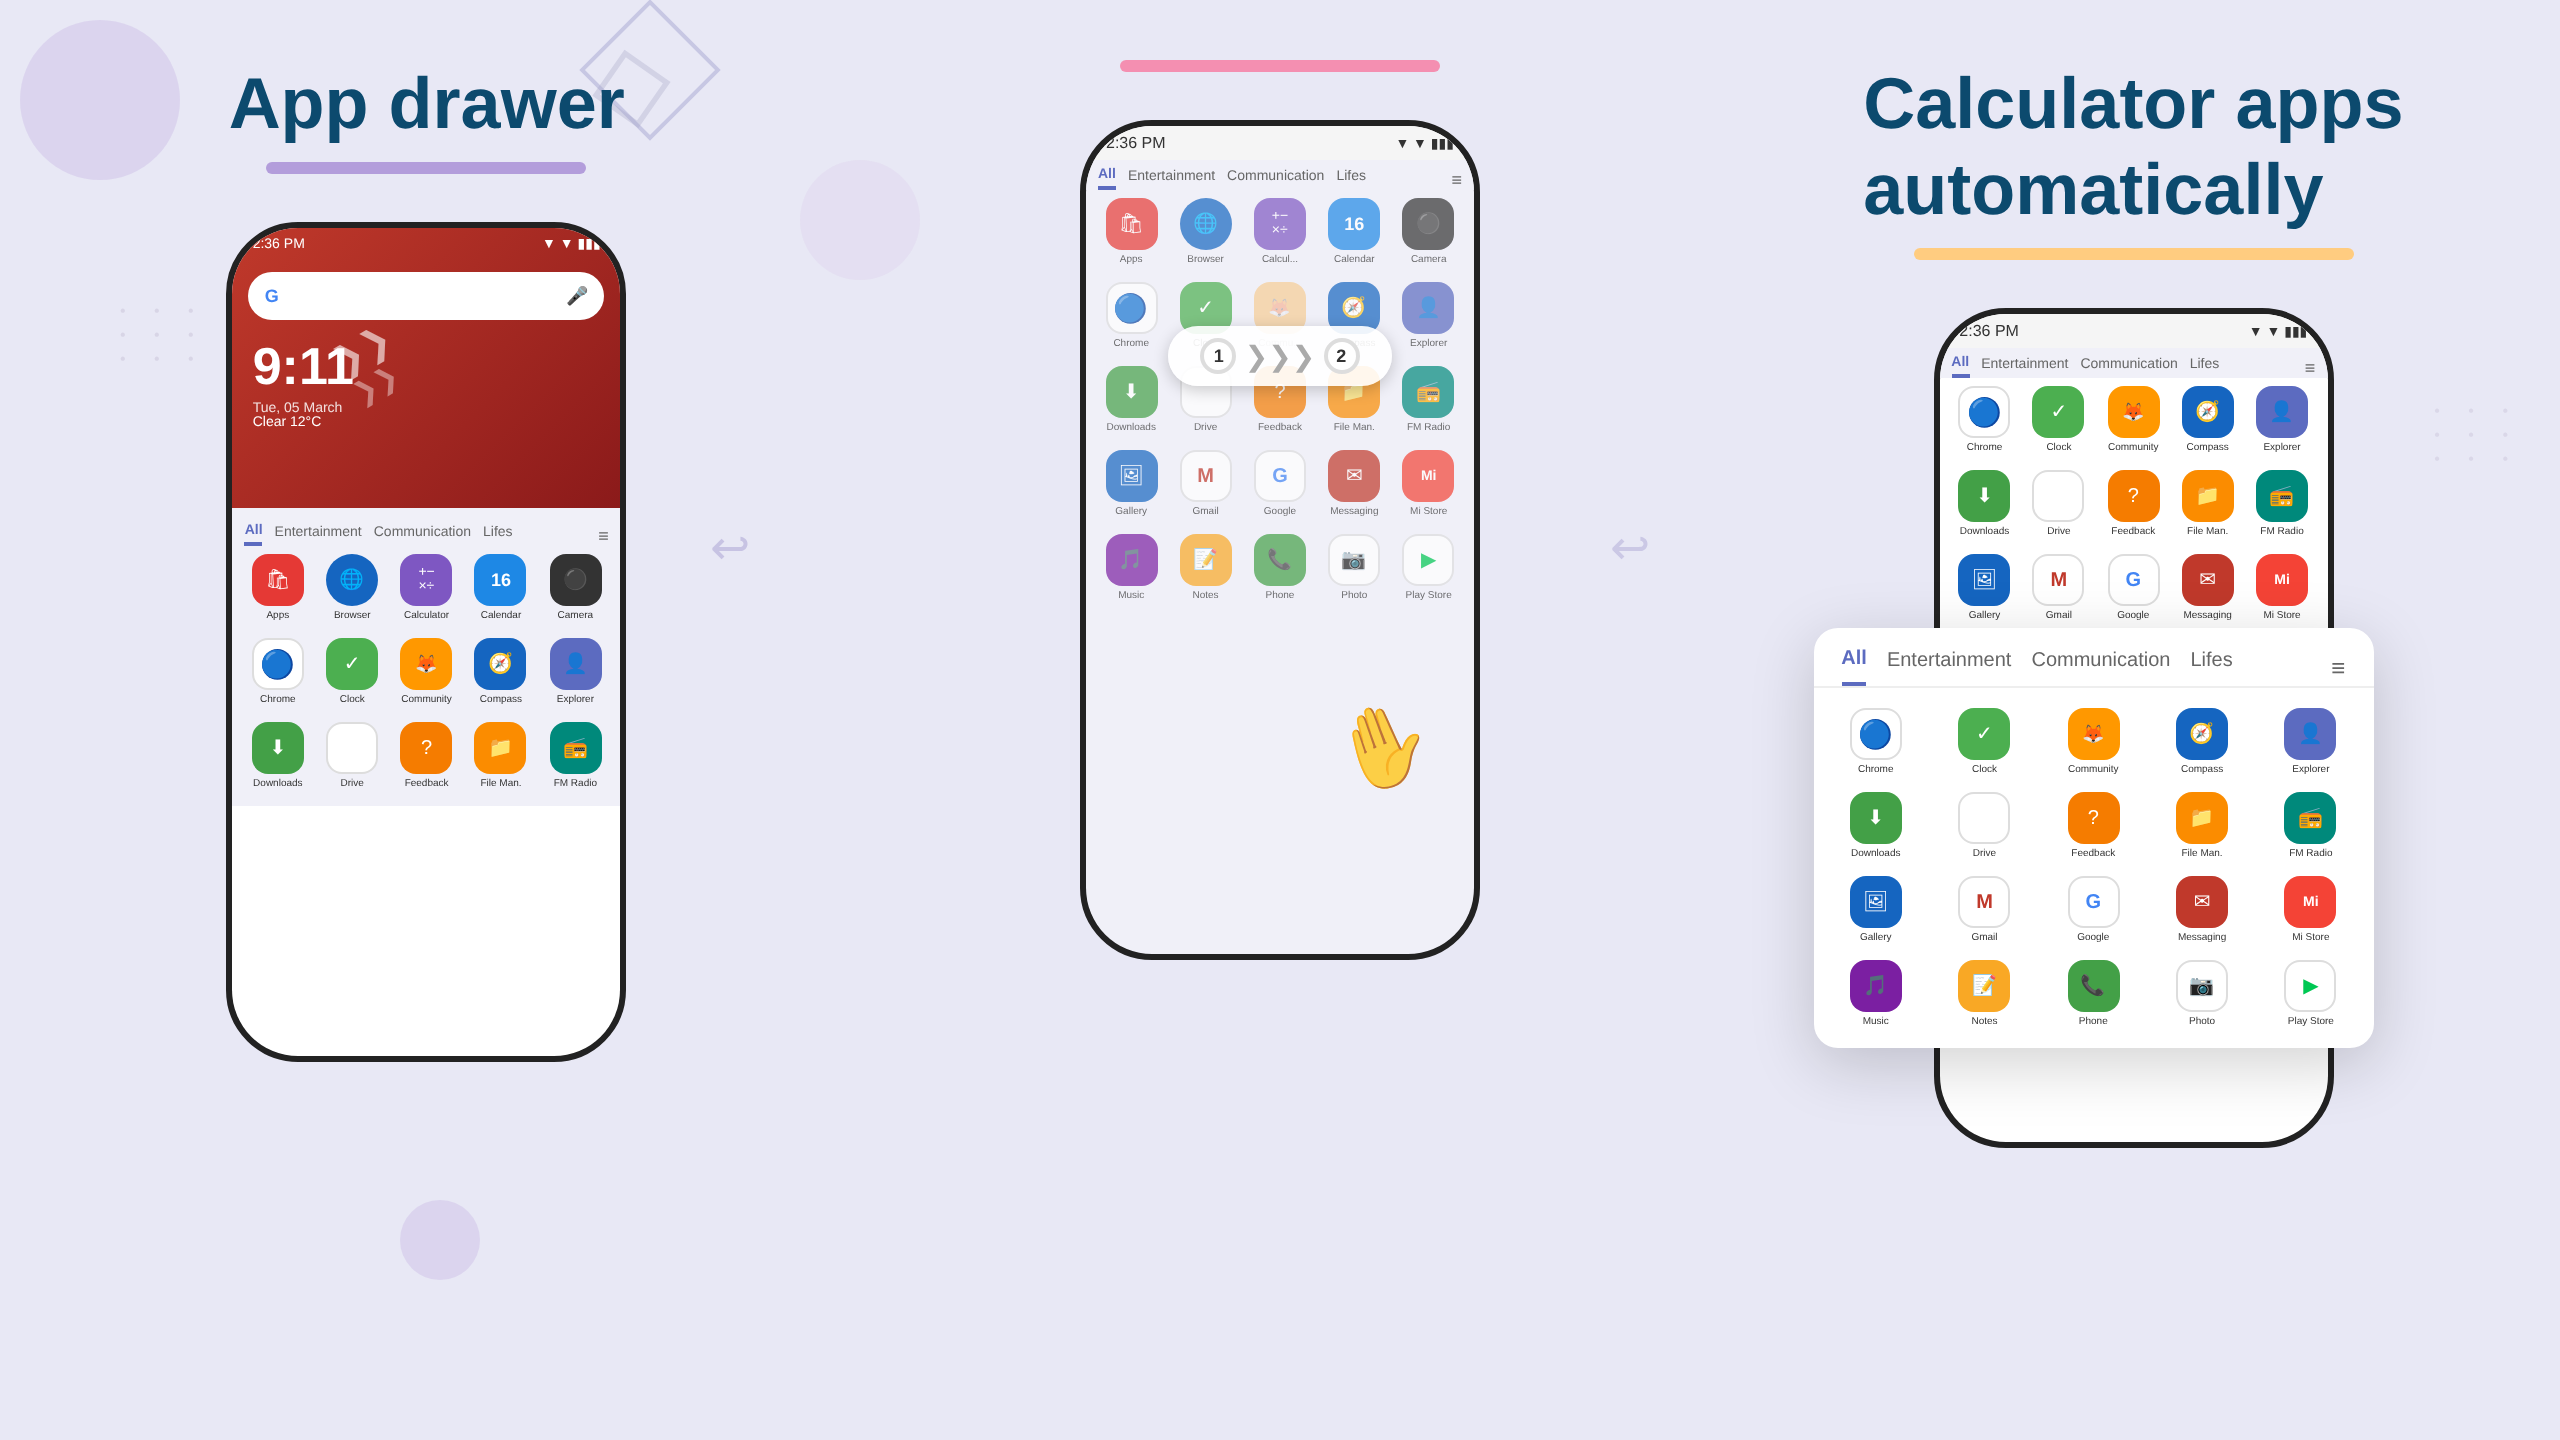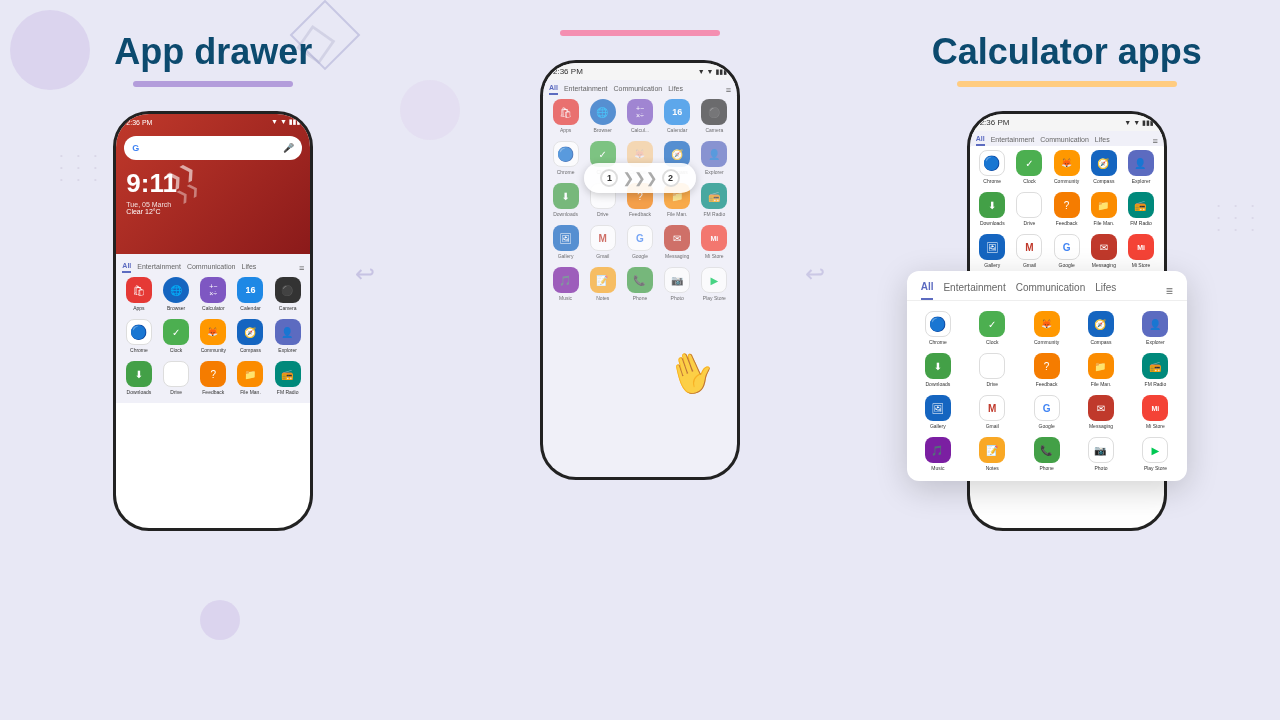--- a/index.html
+++ b/index.html
@@ -573,20 +573,21 @@
         </div>
 
         <div class="hand-gesture">✋</div>
       </div>
     </div>
   </div>
 
   <div class="col" style="position:relative;">
     <h2 class="section-title">
       <span>Calculator apps</span><br>
+      <span>automatically</span>
     </h2>
     <div class="title-underline underline-orange"></div>
 
     <div style="position:relative;">
       <div class="phone phone-3">
         <div class="phone-screen">
           <div class="status-bar">
             <span>2:36 PM</span>
             <div class="status-icons">
               <span style="font-size:7px;">▼ ▼ ▮▮▮</span>

